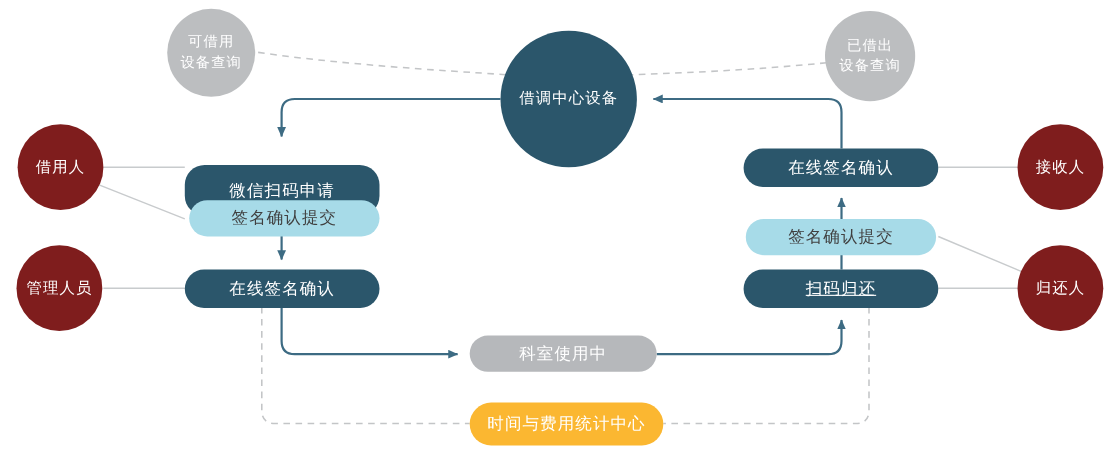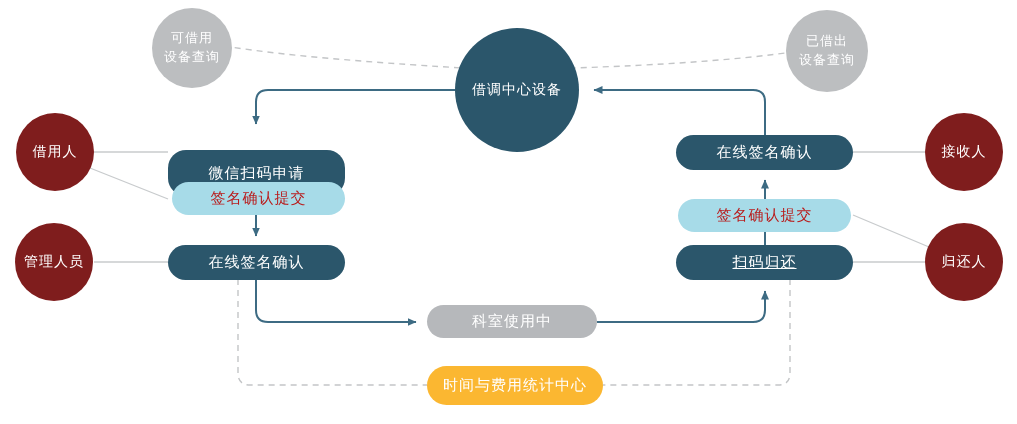--- a/index.html
+++ b/index.html
@@ -33,21 +33,21 @@
     box-sizing: border-box;
     z-index: 2;
   }
   .pill {
     border-radius: 18px;
     color: #ffffff;
     font-size: 15px;
     letter-spacing: 1px;
   }
   .pill.dark   { background: #2b566b; }
-  .pill.light  { background: #a7dbe8; color: #b91c1c; }
+  .pill.light  { background: #a7dbe8; color: #404040; }
   .pill.grey   { background: #b6b8bb; }
   .pill.orange { background: #fbb731; }
   .circle {
     border-radius: 50%;
     color: #ffffff;
   }
   .circle.hub {
     background: #2b566b;
     font-size: 14px;
     letter-spacing: 1px;
@@ -108,21 +108,21 @@
     <line x1="853" y1="152" x2="925" y2="152" stroke="#c8cbcd" stroke-width="1.3"></line>
     <line x1="853" y1="215" x2="929" y2="247" stroke="#c8cbcd" stroke-width="1.3"></line>
     <line x1="853" y1="262" x2="925" y2="262" stroke="#c8cbcd" stroke-width="1.3"></line>
   </svg>
 
   <div class="node circle query" style="left:152px; top:8px; width:80px; height:80px; flex-direction:column;">
     <span>可借用</span>
     <span>设备查询</span>
   </div>
 
-  <div class="node circle query" style="left:786px; top:10px; width:82px; height:82px; flex-direction:column;">
+  <div class="node circle query" style="left:750px; top:10px; width:82px; height:82px; flex-direction:column;">
     <span>已借出</span>
     <span>设备查询</span>
   </div>
 
   <div class="node circle hub" style="left:455px; top:28px; width:124px; height:124px;">
     <span>借调中心设备</span>
   </div>
 
   <div class="node circle actor" style="left:16px; top:113px; width:78px; height:78px;">
     <span>借用人</span>

